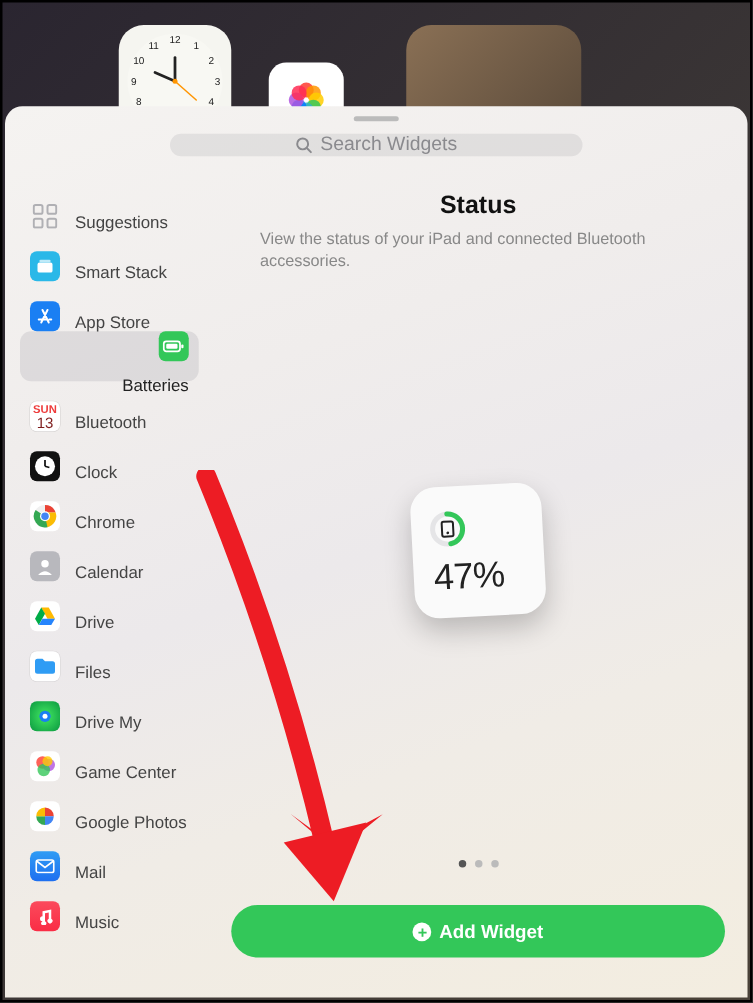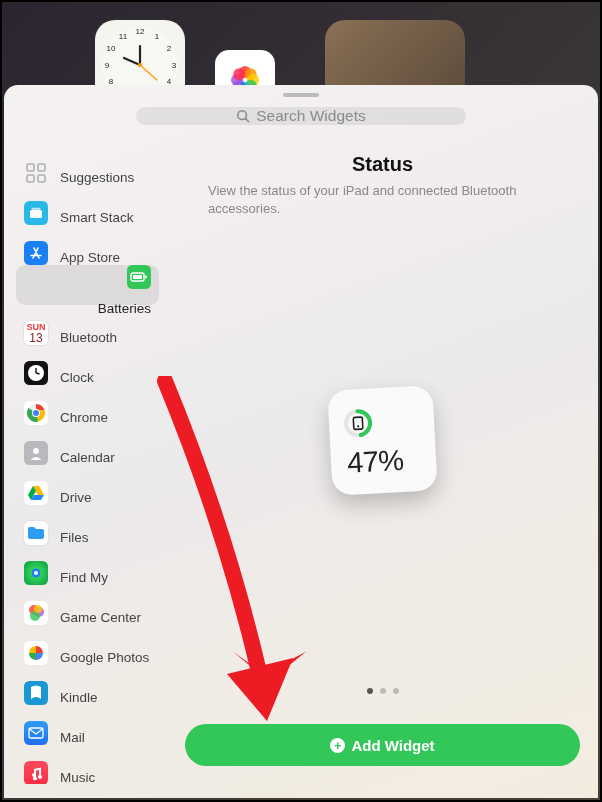--- a/index.html
+++ b/index.html
@@ -387,21 +387,21 @@
         <span>Files</span>
       </div>
 
       <div class="sidebar-item">
         <span class="app-icon icon-findmy">
           <svg width="16" height="16" viewBox="0 0 16 16">
               <circle cx="8" cy="8" r="4.5" fill="#1a7ff3"></circle>
               <circle cx="8" cy="8" r="2" fill="#fff"></circle>
             </svg>
         </span>
-        <span>Find My</span>
+        <span>Drive My</span>
       </div>
 
       <div class="sidebar-item">
         <span class="app-icon icon-gamecenter">
           <svg width="20" height="20" viewBox="0 0 20 20">
               <circle cx="8" cy="7" r="5" fill="#ff3b30" opacity="0.8"></circle>
               <circle cx="13" cy="9" r="5" fill="#af52de" opacity="0.8"></circle>
               <circle cx="9" cy="13" r="5" fill="#34c759" opacity="0.8"></circle>
               <circle cx="12" cy="6" r="4" fill="#ffcc00" opacity="0.8"></circle>
             </svg>
@@ -414,28 +414,20 @@
           <svg width="18" height="18" viewBox="0 0 18 18">
               <path d="M9 9 L9 2 A7 7 0 0 1 16 9 Z" fill="#ea4335"></path>
               <path d="M9 9 L16 9 A7 7 0 0 1 9 16 Z" fill="#4285f4"></path>
               <path d="M9 9 L9 16 A7 7 0 0 1 2 9 Z" fill="#34a853"></path>
               <path d="M9 9 L2 9 A7 7 0 0 1 9 2 Z" fill="#fbbc04"></path>
             </svg>
         </span>
         <span>Google Photos</span>
       </div>
 
-      <div class="sidebar-item">
-        <span class="app-icon icon-kindle">
-          <svg width="14" height="16" viewBox="0 0 14 16">
-              <path d="M2 14 Q7 10 12 14 L12 2 Q7 -1 2 2 Z" fill="#fff"></path>
-            </svg>
-        </span>
-        <span>Kindle</span>
-      </div>
 
       <div class="sidebar-item">
         <span class="app-icon icon-mail">
           <svg width="16" height="12" viewBox="0 0 16 12">
               <rect x="1" y="1" width="14" height="10" rx="1.5" fill="none" stroke="#fff" stroke-width="1.3"></rect>
               <path d="M1.5 2 L8 7 L14.5 2" fill="none" stroke="#fff" stroke-width="1.3"></path>
             </svg>
         </span>
         <span>Mail</span>
       </div>

